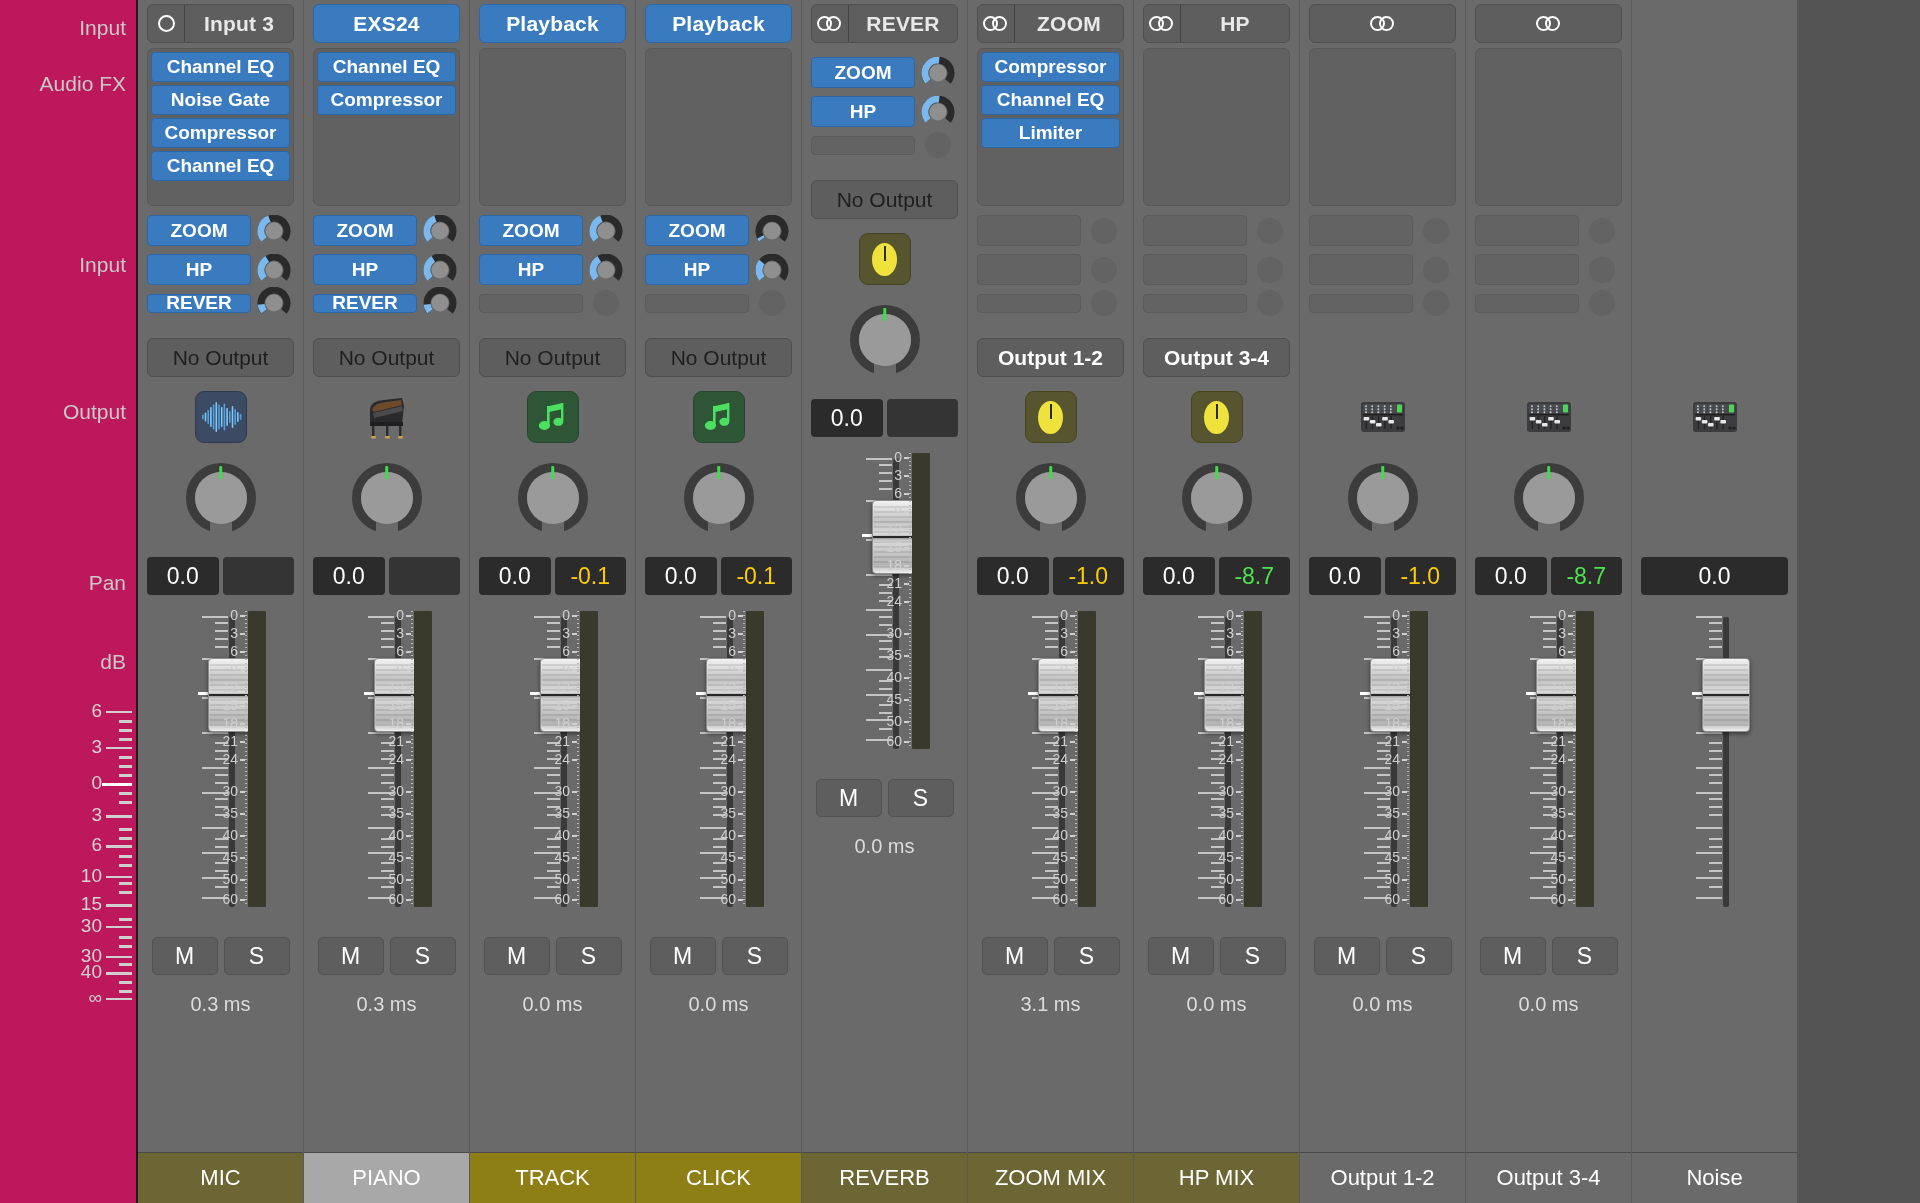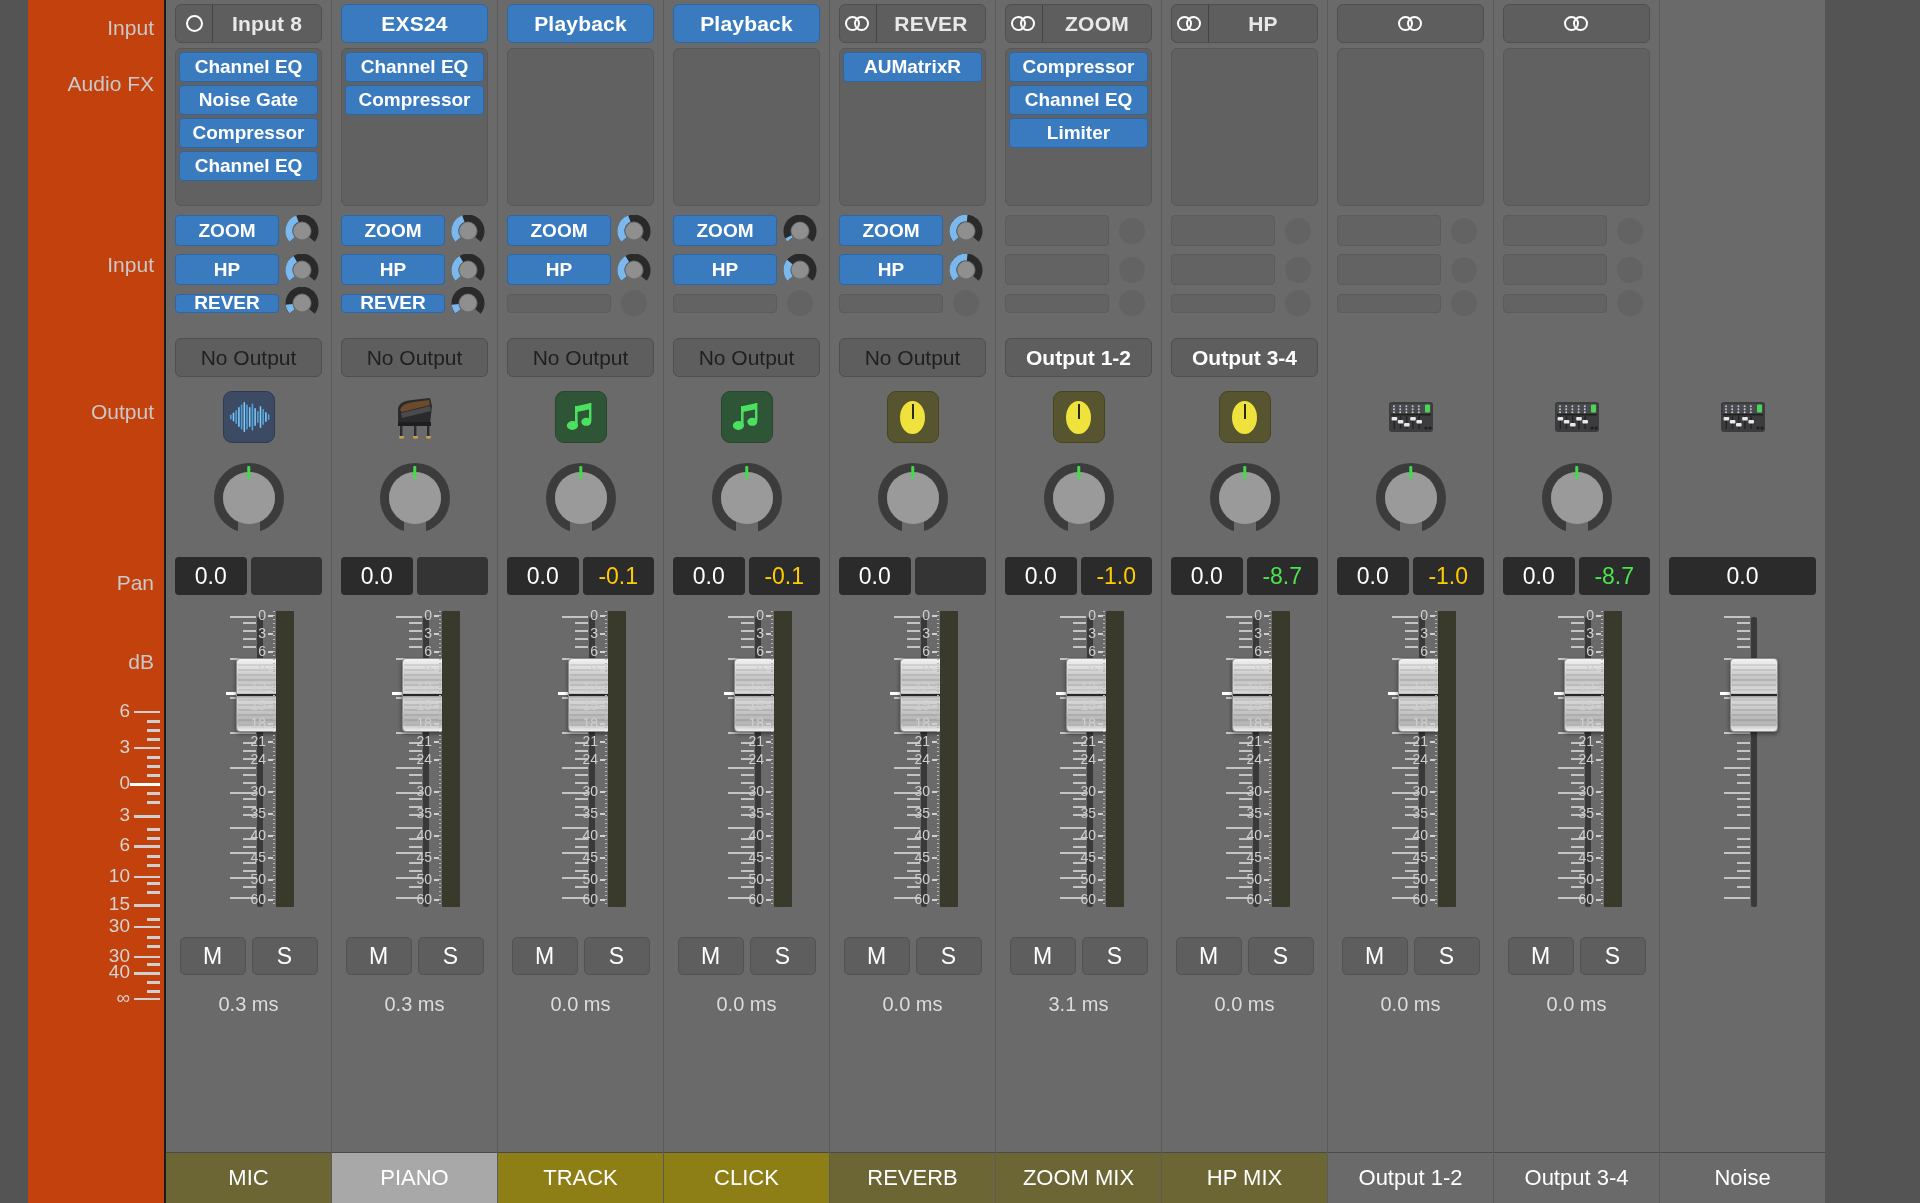--- a/index.html
+++ b/index.html
@@ -2,21 +2,21 @@
 <html><head>
 <meta charset="utf-8">
 <style>
   html,body{margin:0;padding:0;background:#545454;}
   body{width:1920px;height:1203px;overflow:hidden;
        font-family:"Liberation Sans","DejaVu Sans",sans-serif;
        -webkit-font-smoothing:antialiased;}
   #mixer{position:relative;width:1920px;height:1203px;display:flex;}
 
   
-  #gutter{width:136px;flex:0 0 136px;background:#c2410c;position:relative;margin-left:28px;}
+  #gutter{width:136px;flex:0 0 136px;background:#be185d;position:relative;}
   .glabel{position:absolute;right:10px;color:#c9c9c9;font-size:21px;text-align:right;white-space:nowrap;}
 
   
   #strips{flex:1;display:flex;position:relative;border-left:2px solid #1c1c1c;}
   .strip{width:165px;flex:0 0 165px;position:relative;background:#6a6a6a;
          border-right:1px solid #5a5a5a;display:flex;flex-direction:column;}
   .strip.master{background:#6a6a6a;}
   .strip.tail{background:#6a6a6a;border-right:none;}
 
   
@@ -205,21 +205,21 @@
       </div>
   </div>
 
   <div id="strips">
       <div class="strip">
         <div class="r-input">
           <div class="inputbox off">
             <span class="rec-cell">
               <span class="rec-ring"></span>
             </span>
-            <span class="in-name">Input 8</span>
+            <span class="in-name">Input 3</span>
           </div>
         </div>
         <div class="r-fx">
           <div class="fxbox">
             <div class="plug">Channel EQ</div>
             <div class="plug">Noise Gate</div>
             <div class="plug">Compressor</div>
             <div class="plug">Channel EQ</div>
           </div>
         </div>
@@ -851,25 +851,20 @@
       <div class="strip">
         <div class="r-input">
           <div class="inputbox off">
             <span class="st-cell">
               <span class="stereo">
                 <i></i>
                 <i></i>
               </span>
             </span>
             <span class="in-name plain">REVER</span>
-          </div>
-        </div>
-        <div class="r-fx">
-          <div class="fxbox">
-            <div class="plug">AUMatrixR</div>
           </div>
         </div>
         <div class="r-sends">
           <div class="sendrow">
             <div class="sendbtn">ZOOM</div>
             <div class="sendknob">
               <svg width="34" height="32" viewBox="0 0 34 32">
                 <path d="M 7.0 24.4 A 13 13 0 1 1 27.0 24.4" fill="none" stroke="#2a2a2a" stroke-width="7" stroke-linecap="butt"></path>
                 <path d="M 7.0 24.4 A 13 13 0 0 1 18.2 3.1" fill="none" stroke="#7ab8ee" stroke-width="7" stroke-linecap="butt"></path>
                 <circle cx="17" cy="16" r="8.5" fill="#8f8f8f"></circle>

